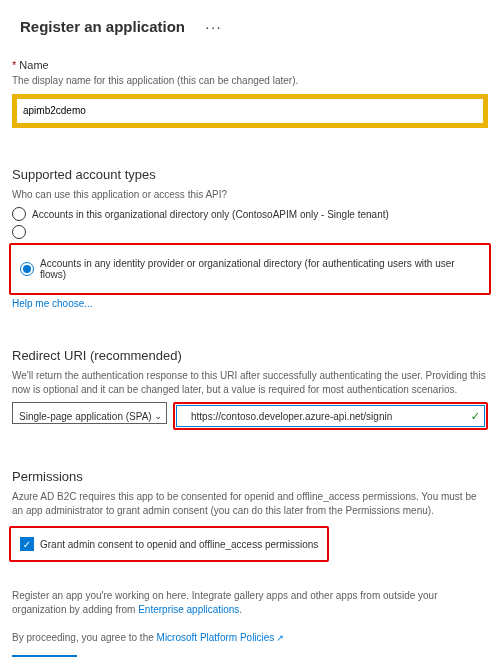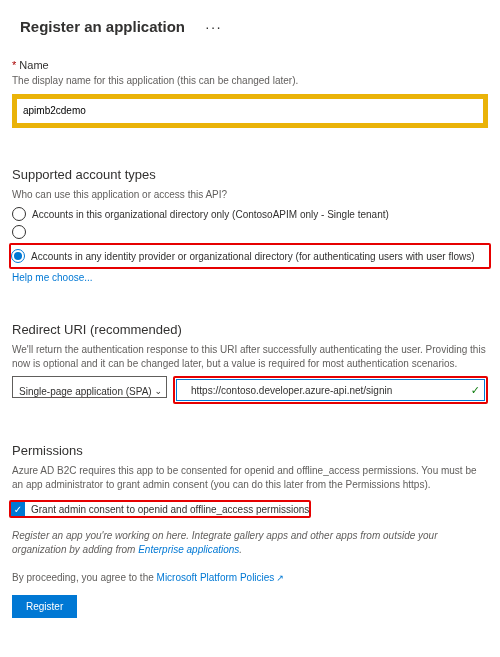--- a/index.html
+++ b/index.html
@@ -34,31 +34,31 @@
     border: 1px solid #323130; display: inline-flex;
     align-items: center; justify-content: center; flex-shrink: 0;
     background: #fff;
   }
   .radio.selected { border-color: #0078d4; }
   .radio.selected::after {
     content: ""; width: 8px; height: 8px; border-radius: 50%; background: #0078d4;
   }
   .highlight-red {
     border: 2px solid #e60000;
-    padding: 0;
+    padding: 9px;
     margin: 3px -3px;
     border-radius: 2px;
   }
   .link { color: #0078d4; cursor: pointer; }
   .row2 { display: flex; gap: 6px; }
   .select-box {
     border: 1px solid #605e5c;
     height: 22px;
     display: flex;
-    align-items: center;
+    align-items: flex-start;
     justify-content: space-between;
     padding: 8px 4px 0 6px;
     font-size: 10px;
     width: 155px;
     flex-shrink: 0;
   }
   .chev { font-size: 9px; }
   .url-wrap {
     flex: 1;
     border: 2px solid #e60000;
@@ -136,30 +136,30 @@
   </div>
   <div class="url-wrap">
     <div class="url-input-wrap">
       <span>https://contoso.developer.azure-api.net/signin</span>
       <span class="check">✓</span>
     </div>
   </div>
 </div>
 
 <div class="section-title">Permissions</div>
-<div class="desc">Azure AD B2C requires this app to be consented for openid and offline_access permissions. You must be an app administrator to grant admin consent (you can do this later from the Permissions https).</div>
+<div class="desc">Azure AD B2C requires this app to be consented for openid and offline_access permissions. You must be an app administrator to grant admin consent (you can do this later from the Permissions menu).</div>
 
 <div class="highlight-red" style="display:inline-block;">
   <div class="radio-row" style="margin:0;">
     <span class="checkbox">✓</span>
     <span>Grant admin consent to openid and offline_access permissions</span>
   </div>
 </div>
 
-<div class="desc" style="margin-top:8px;font-style:italic;">
+<div class="desc" style="margin-top:24px;">
   <span>Register an app you're working on here. Integrate gallery apps and other apps from outside your organization by adding from </span><span class="link">Enterprise applications</span><span>.</span>
 </div>
 
 <div class="footer-link">
   <span style="color:#605e5c;">By proceeding, you agree to the </span><span class="link">Microsoft Platform Policies</span><span class="link ext-icon">↗</span>
 </div>
 
 <button class="btn-primary">Register</button>
 
 

